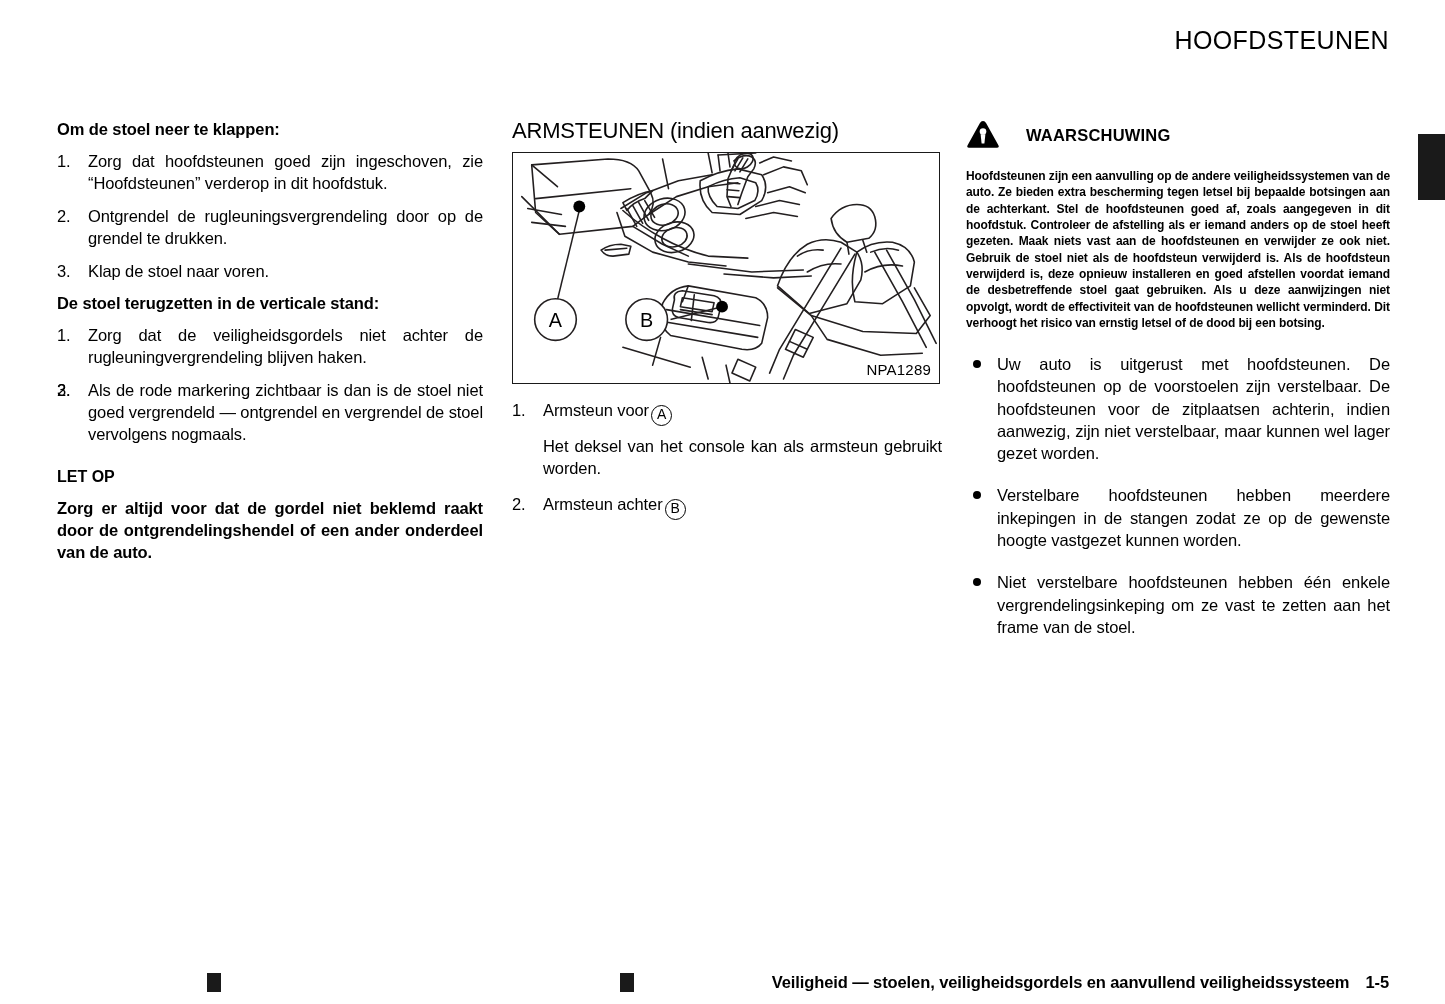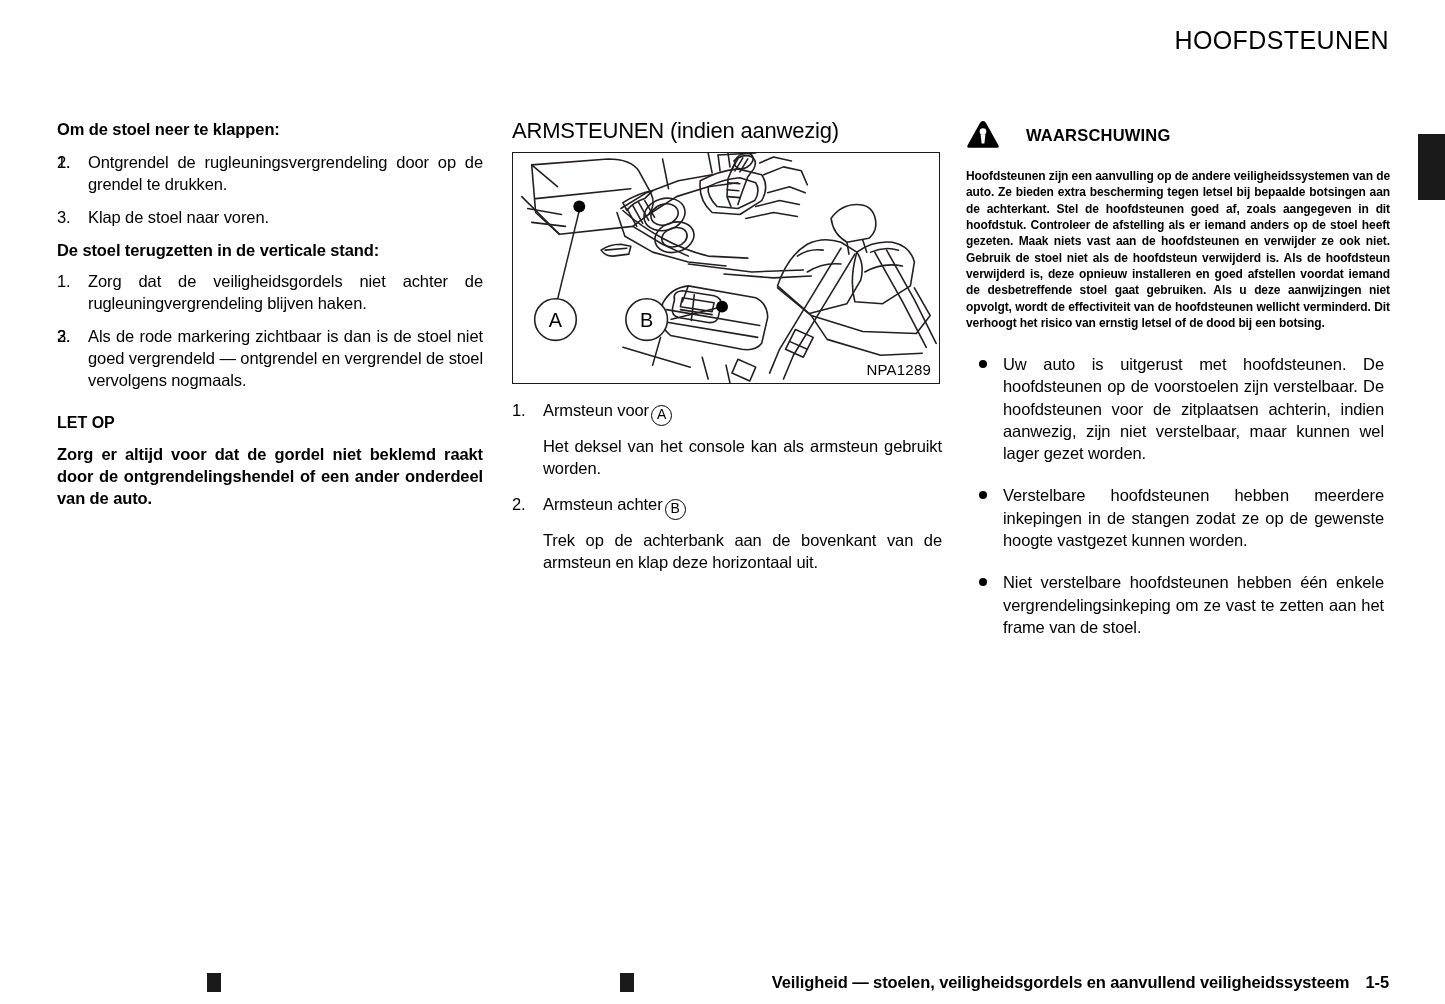--- a/index.html
+++ b/index.html
@@ -94,21 +94,21 @@
   }
   .num-list > li .sub {
     display: block;
     margin-top: 10px;
     text-align: justify;
   }
 
   
   .bullet-list {
     list-style: none;
-    margin: 6px;
+    margin: 0;
     padding: 0;
   }
   .bullet-list > li {
     position: relative;
     padding-left: 31px;
     margin-bottom: 20px;
     font-size: 16.5px;
     line-height: 1.35;
     text-align: justify;
     letter-spacing: -0.1px;
@@ -239,20 +239,21 @@
 
 <div class="columns">
 
   <div class="col col-left">
 
     <div class="h-bold">Om de stoel neer te klappen:</div>
 
     <ol class="num-list">
       <li>
         <span class="num">1.</span>
+        <span>Zorg dat hoofdsteunen goed zijn ingeschoven, zie “Hoofdsteunen” verderop in dit hoofdstuk.</span>
       </li>
       <li>
         <span class="num">2.</span>
         <span>Ontgrendel de rugleuningsvergrendeling door op de grendel te drukken.</span>
       </li>
       <li>
         <span class="num">3.</span>
         <span>Klap de stoel naar voren.</span>
       </li>
     </ol>
@@ -400,21 +401,20 @@
 
     <ol class="num-list">
       <li>
         <span class="num">1.</span>
         <span>Armsteun voor</span><span class="circ">A</span>
         <span class="sub">Het deksel van het console kan als armsteun gebruikt worden.</span>
       </li>
       <li style="margin-top:14px;">
         <span class="num">2.</span>
         <span>Armsteun achter</span><span class="circ">B</span>
-        <span class="sub">Trek op de achterbank aan de bovenkant van de armsteun en klap deze horizontaal uit.</span>
       </li>
     </ol>
   </div>
 
   <div class="col col-right">
 
     <div class="warn-head">
       <svg class="warn-icon" viewBox="0 0 34 30" xmlns="http://www.w3.org/2000/svg">
         <path d="M17 1 Q19 1 20.2 3.2 L32.4 25.2 Q33.6 27.6 31 27.8 L3 27.8 Q0.4 27.6 1.6 25.2 L13.8 3.2 Q15 1 17 1 Z" fill="#000"></path>
         <circle cx="17" cy="11.5" r="3.3" fill="#fff"></circle>

